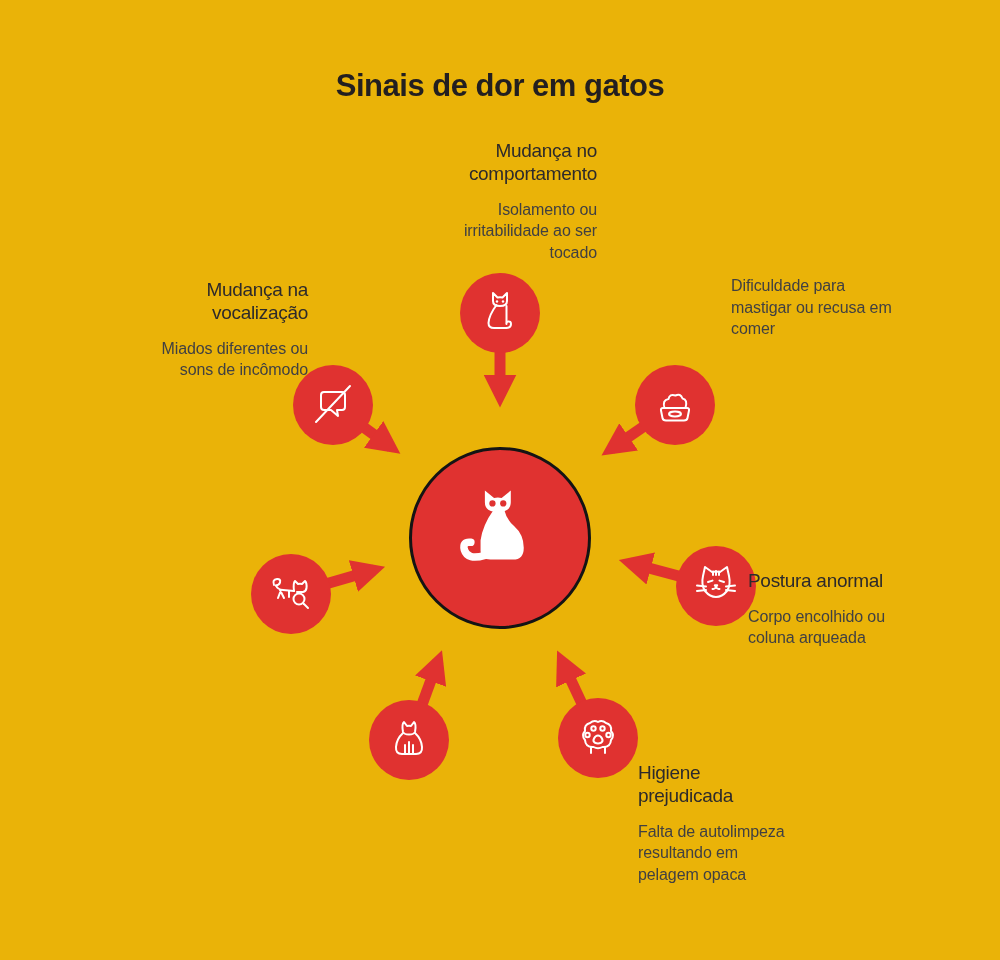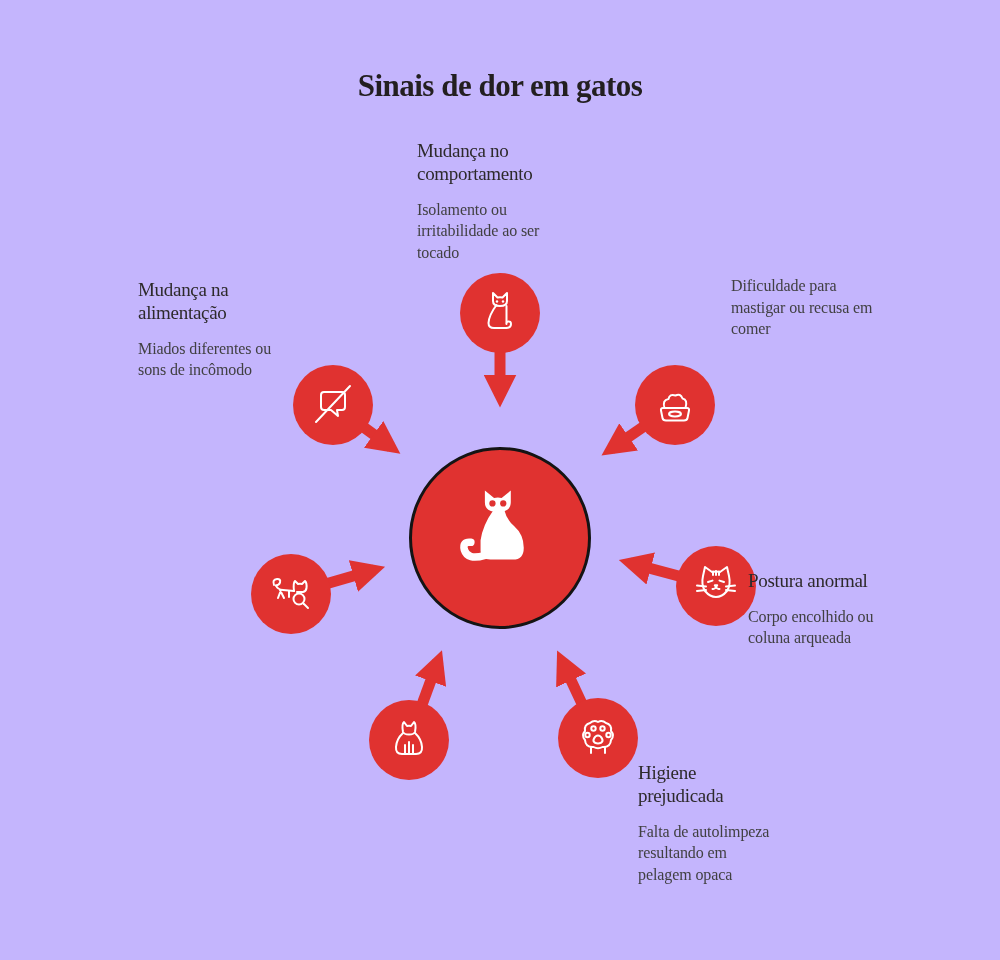--- a/index.html
+++ b/index.html
@@ -1,18 +1,18 @@
 <!DOCTYPE html>
 <html><head>
 <meta charset="utf-8">
 <style>
   html,body{margin:0;padding:0;background:#fff;}
   .canvas{
-    position:relative;width:1000px;height:960px;background:#c4b5fd;overflow:hidden;
-    font-family:Liberation Serif, serif;
+    position:relative;width:1000px;height:960px;background:#eab308;overflow:hidden;
+    font-family:Liberation Sans, sans-serif;
   }
   .main-title{
     position:absolute;left:0;top:68px;width:1000px;text-align:center;
     font-size:31px;font-weight:800;letter-spacing:-0.5px;color:#231f20;margin:0;
   }
   .arrows{position:absolute;left:0;top:0;z-index:1;}
   .node{
     position:absolute;width:80px;height:80px;border-radius:50%;
     background:#e03230;display:flex;align-items:center;justify-content:center;z-index:2;
   }
@@ -23,21 +23,21 @@
   }
   .label{position:absolute;z-index:3;}
   .sign-title{
     font-size:19px;line-height:1.2;letter-spacing:-0.3px;color:#2d2a2b;
     white-space:pre-line;margin:0;font-weight:500;
   }
   .sign-desc{
     font-size:16px;line-height:1.35;letter-spacing:-0.1px;color:#414042;
     white-space:pre-line;margin:13px 0 0 0;
   }
-  .align-c{text-align:left;}
+  .align-c{text-align:right;}
   .align-r{text-align:right;}
   .align-l{text-align:left;}
   
   .lbl-comportamento{left:417px;top:140px;width:180px;}
   .lbl-alimentacao{left:731px;top:262px;width:170px;}
   .lbl-postura{left:748px;top:546px;width:180px;margin-top:24px;}
   .lbl-higiene{left:638px;top:762px;width:160px;}
   .lbl-locomocao{left:210px;top:764px;width:150px;}
   .lbl-locais{left:74px;top:520px;width:145px;}
   .lbl-vocalizacao{left:138px;top:279px;width:170px;}
@@ -180,18 +180,18 @@
 resultando em
 pelagem opaca</div>
   </div>
 
 
   <div class="label lbl-locais align-r">
   </div>
 
   <div class="label lbl-vocalizacao align-c">
     <div class="sign-title">Mudança na
-alimentação</div>
+vocalização</div>
     <div class="sign-desc">Miados diferentes ou
 sons de incômodo</div>
   </div>
 
 </div>
 
 </body></html>

